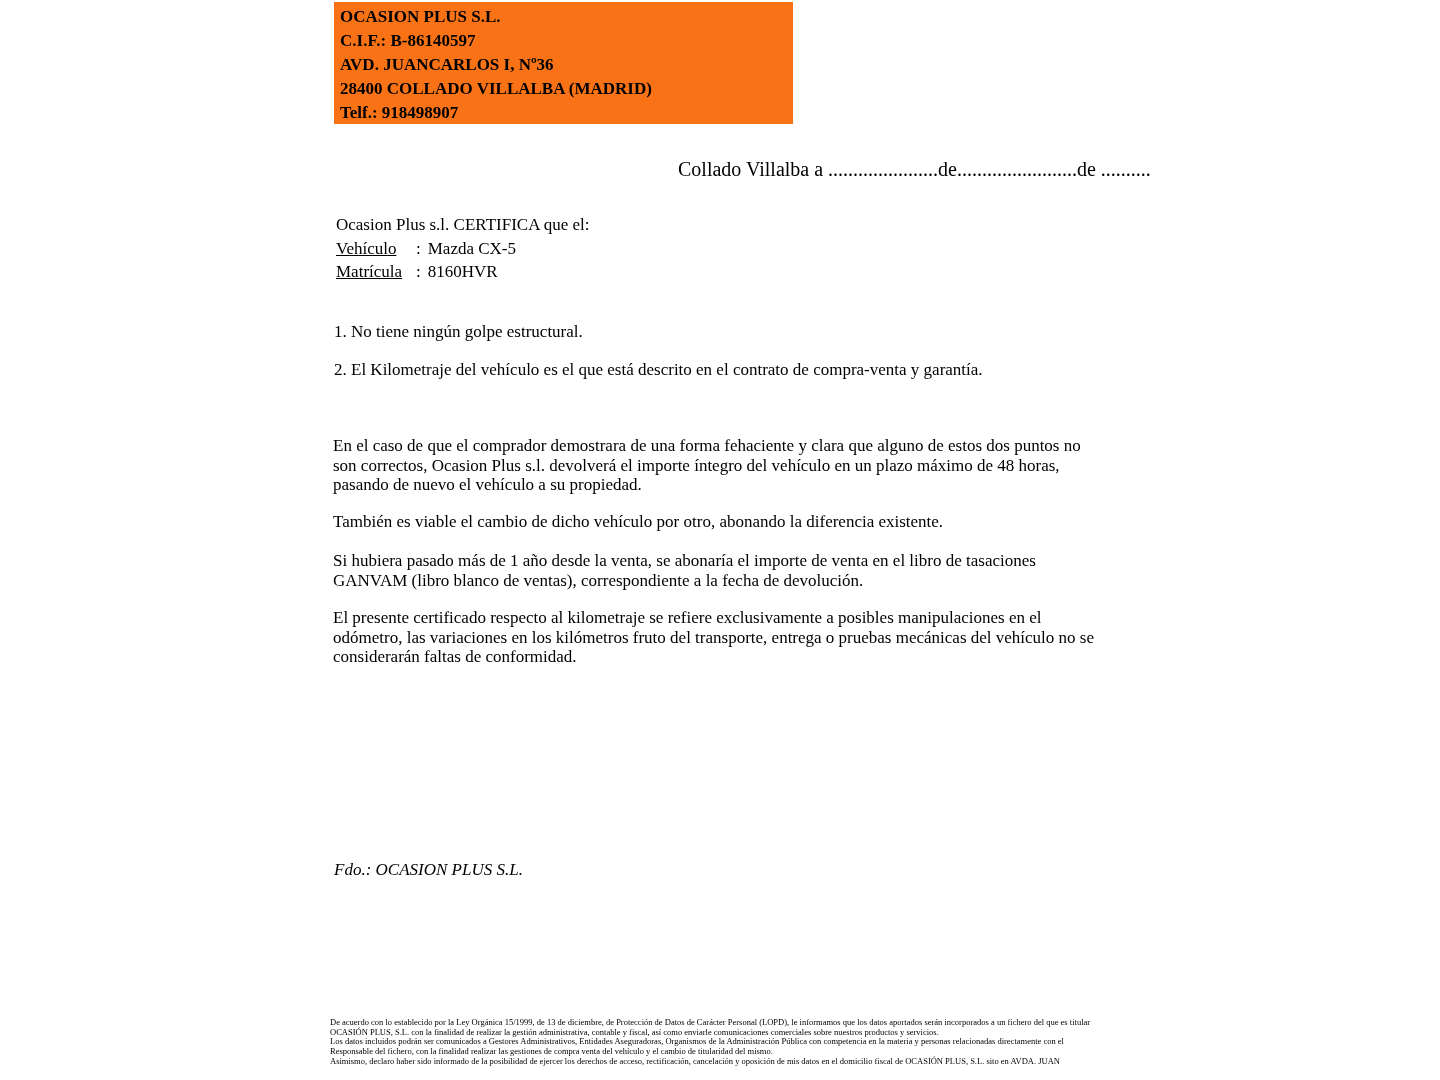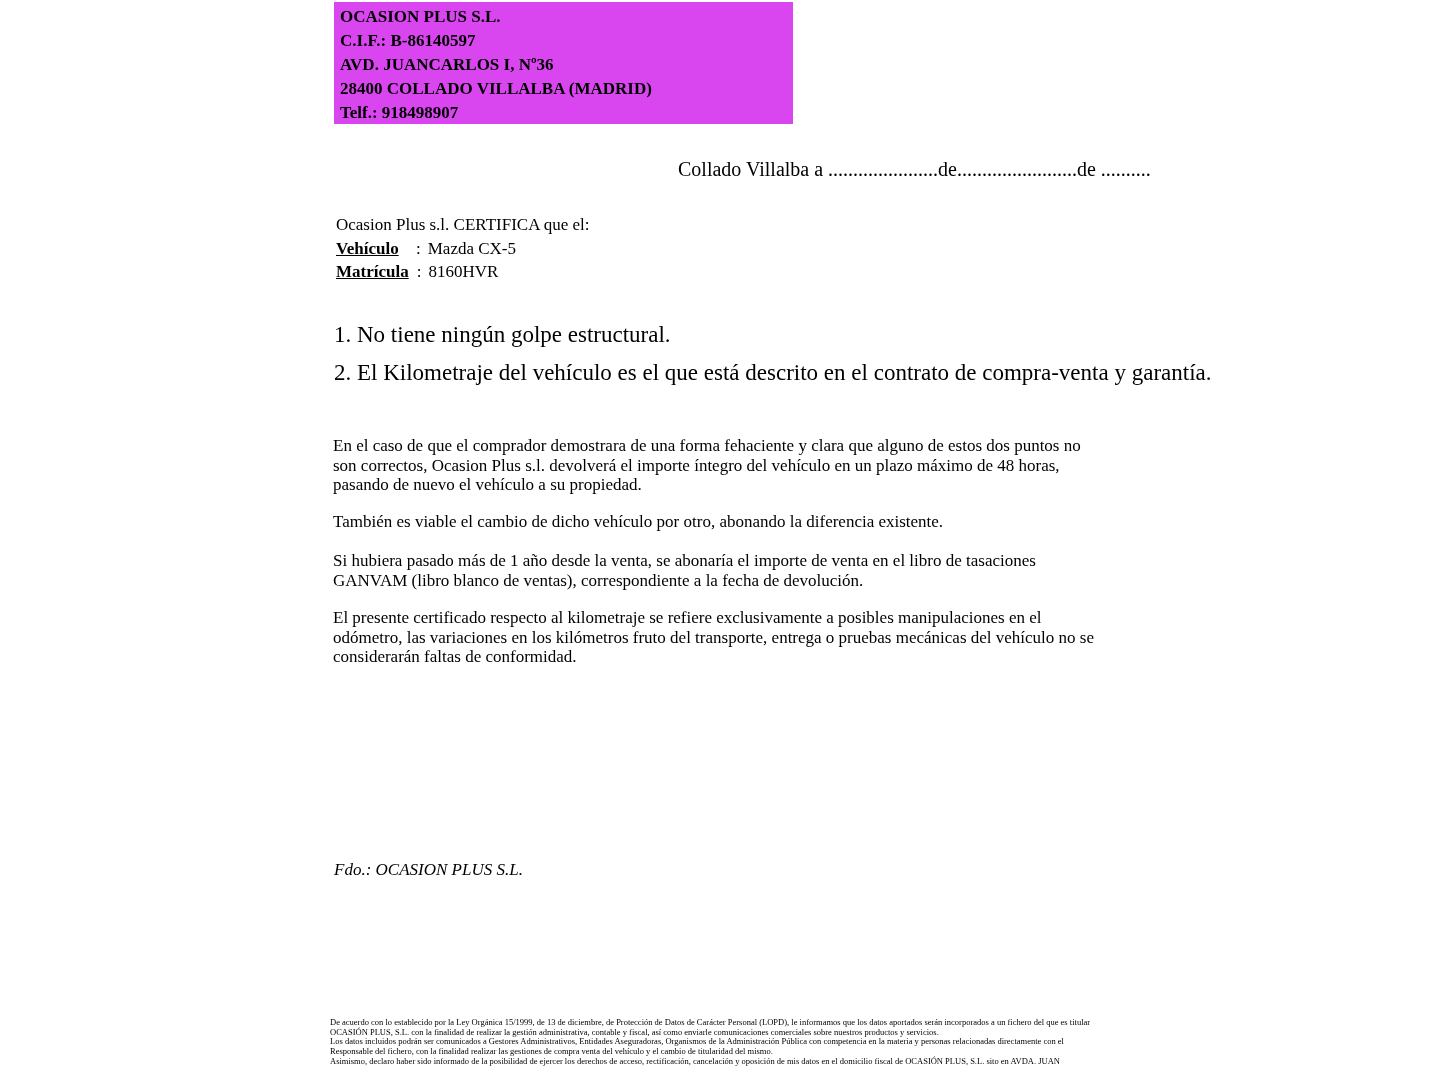--- a/index.html
+++ b/index.html
@@ -33,26 +33,25 @@
     position: absolute;
     left: 336px; top: 213px;
     font-size: 17px;
     line-height: 23.5px;
   }
   .field-row { display: flex; }
   .field-label {
     display: inline-block;
     min-width: 72px;
     text-decoration: underline;
-    font-weight: bold;
   }
   .field-sep { margin-left: 8px; }
   .field-value { margin-left: 7px; }
 
-  .point { position: absolute; left: 334px; font-size: 23px; white-space: nowrap; }
+  .point { position: absolute; left: 334px; font-size: 17px; white-space: nowrap; }
   .point-1 { top: 322px; }
   .point-2 { top: 360px; }
 
   .body-para {
     position: absolute;
     left: 333px;
     width: 768px;
     font-size: 17px;
     line-height: 19.5px;
     text-align: left;
@@ -73,21 +72,21 @@
     position: absolute;
     left: 330px; top: 1018px;
     font-size: 8.5px;
     line-height: 9.65px;
   }
   .fine-print div { white-space: nowrap; }
 </style>
 </head>
 <body>
 
-<div class="header-block" style="background: #d946ef;">
+<div class="header-block" style="background: #f97316;">
   <div>OCASION PLUS S.L.</div>
   <div>C.I.F.: B-86140597</div>
   <div>AVD. JUANCARLOS I, Nº36</div>
   <div>28400 COLLADO VILLALBA (MADRID)</div>
   <div>Telf.: 918498907</div>
 </div>
 
 <div class="date-line">Collado Villalba a ......................de........................de ..........</div>
 
 <div class="cert-block">

